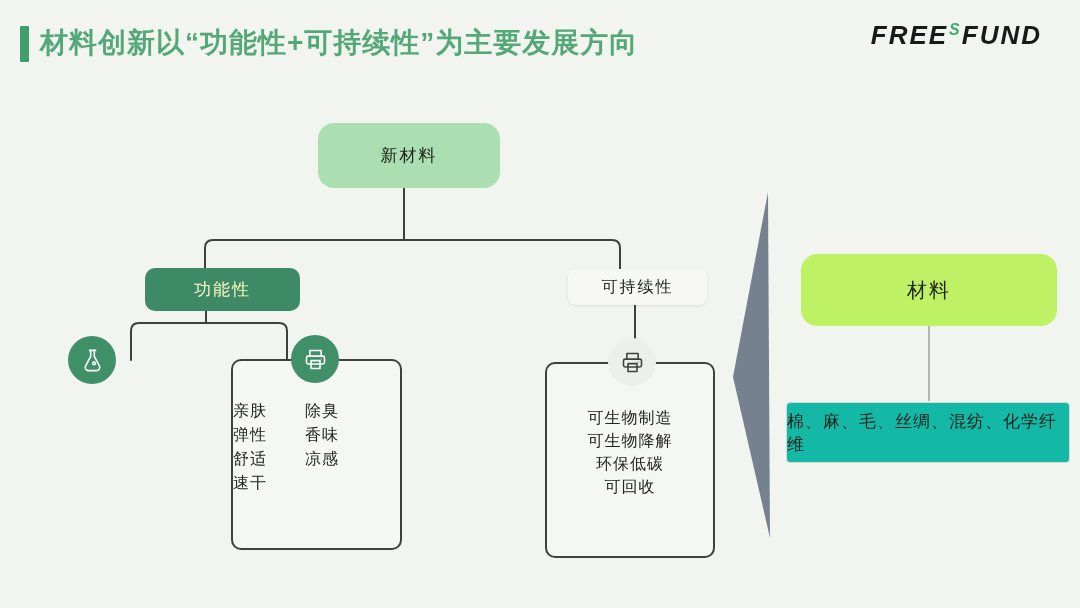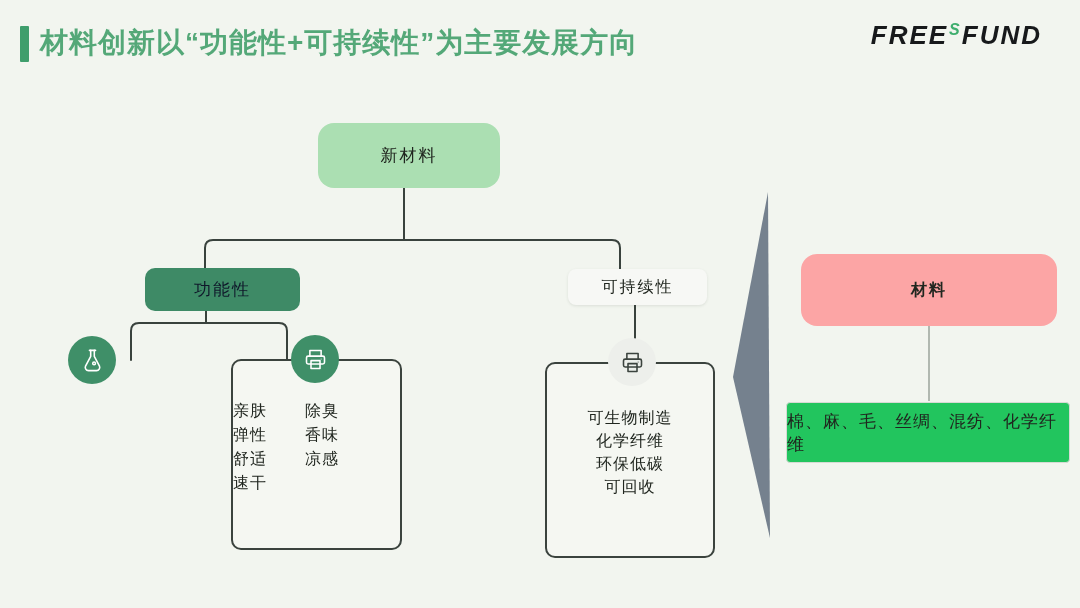--- a/index.html
+++ b/index.html
@@ -11,21 +11,21 @@
   .page-title{position:absolute;left:40px;top:24px;font-size:28px;font-weight:bold;color:#54a878;letter-spacing:1px;white-space:nowrap;}
   .logo{position:absolute;right:38px;top:20px;font-size:26px;font-weight:bold;font-style:italic;color:#17191b;letter-spacing:2px;white-space:nowrap;}
   .logo .sup{color:#3fae6e;font-size:16px;vertical-align:9px;letter-spacing:0;margin:0 2px 0 1px;}
 
   
   #lines{position:absolute;left:0;top:0;z-index:1;}
 
   
   .node{position:absolute;display:flex;align-items:center;justify-content:center;box-sizing:border-box;z-index:2;}
   .root-node{left:318px;top:123px;width:182px;height:65px;background:#abdfb2;border-radius:16px;font-size:17px;color:#20261f;letter-spacing:2px;}
-  .functional-node{left:145px;top:268px;width:155px;height:43px;background:#3e8a66;border-radius:10px;font-size:17px;color:#0f172a;letter-spacing:2px;}
+  .functional-node{left:145px;top:268px;width:155px;height:43px;background:#3e8a66;border-radius:10px;font-size:17px;color:#fef9c3;letter-spacing:2px;}
   .sustainable-node{left:568px;top:269px;width:139px;height:36px;background:#f7f8f5;border-radius:8px;font-size:16px;color:#20261f;letter-spacing:2px;box-shadow:0 1px 3px rgba(60,70,60,.12);}
 
   
   .leaf{position:absolute;box-sizing:border-box;background:#f5f7f2;border:2px solid #3b433e;border-radius:10px;z-index:2;font-size:16px;color:#20261f;}
   .leaf-strong{left:11px;top:360px;width:169px;height:192px;padding:36px 0 0 17px;}
   .leaf-wear{left:231px;top:359px;width:171px;height:191px;padding:38px 0 0 0;}
   .leaf-bio{left:545px;top:362px;width:170px;height:196px;padding:42px 0 0 0;text-align:center;}
   .leaf-title{text-align:center;text-decoration:underline;text-underline-offset:4px;margin-bottom:7px;letter-spacing:1px;}
   .leaf-strong .leaf-title{margin-left:-17px;}
   .leaf-item{line-height:22px;letter-spacing:1px;}
@@ -33,22 +33,22 @@
   .wear-cols{display:flex;gap:38px;}
   .wear-cols .leaf-item{line-height:24px;}
 
   
   .icon-circle{position:absolute;width:48px;height:48px;border-radius:50%;display:flex;align-items:center;justify-content:center;z-index:3;}
   .circle-green{background:#3f8f68;}
   .circle-gray{background:#edefeb;}
   .icon-circle svg{width:27px;height:27px;}
 
   
-  .material-node{left:801px;top:254px;width:256px;height:72px;background:#fca5a5;border-radius:16px;font-size:16px;color:#20261f;letter-spacing:2px;font-weight:bold;}
-  .fiber-box{position:absolute;left:786px;top:402px;width:284px;height:61px;box-sizing:border-box;background:#22c55e;border:1px solid #d7dad4;border-radius:4px;display:flex;align-items:center;justify-content:center;font-size:17px;color:#20261f;letter-spacing:1px;z-index:2;}
+  .material-node{left:801px;top:254px;width:256px;height:72px;background:#bef264;border-radius:16px;font-size:20px;color:#20261f;letter-spacing:2px;}
+  .fiber-box{position:absolute;left:786px;top:402px;width:284px;height:61px;box-sizing:border-box;background:#14b8a6;border:1px solid #d7dad4;border-radius:4px;display:flex;align-items:center;justify-content:center;font-size:17px;color:#20261f;letter-spacing:1px;z-index:2;}
 </style>
 </head>
 <body>
 
 <div id="canvas">
 
   <div class="title-bar"></div>
   <div class="page-title">材料创新以“功能性+可持续性”为主要发展方向</div>
   <div class="logo">
     <span>FREE</span><span class="sup">S</span><span>FUND</span>
@@ -82,21 +82,21 @@
       <div>
         <div class="leaf-item">除臭</div>
         <div class="leaf-item">香味</div>
         <div class="leaf-item">凉感</div>
       </div>
     </div>
   </div>
 
   <div class="leaf leaf-bio">
     <div class="leaf-item">可生物制造</div>
-    <div class="leaf-item">化学纤维</div>
+    <div class="leaf-item">可生物降解</div>
     <div class="leaf-item">环保低碳</div>
     <div class="leaf-item">可回收</div>
   </div>
 
   <div class="icon-circle circle-green" style="left:68px;top:336px;">
     <svg viewBox="0 0 24 24" fill="none" stroke="#ffffff" stroke-width="1.4" stroke-linecap="round" stroke-linejoin="round">
       <path d="M9.3 3h5.4"></path>
       <path d="M10.4 3v5.3L5.8 16.9c-.8 1.9.5 4.1 2.6 4.1h7.2c2.1 0 3.4-2.2 2.6-4.1L13.6 8.3V3"></path>
       <circle cx="13.4" cy="14.6" r="1.2"></circle>
     </svg>

